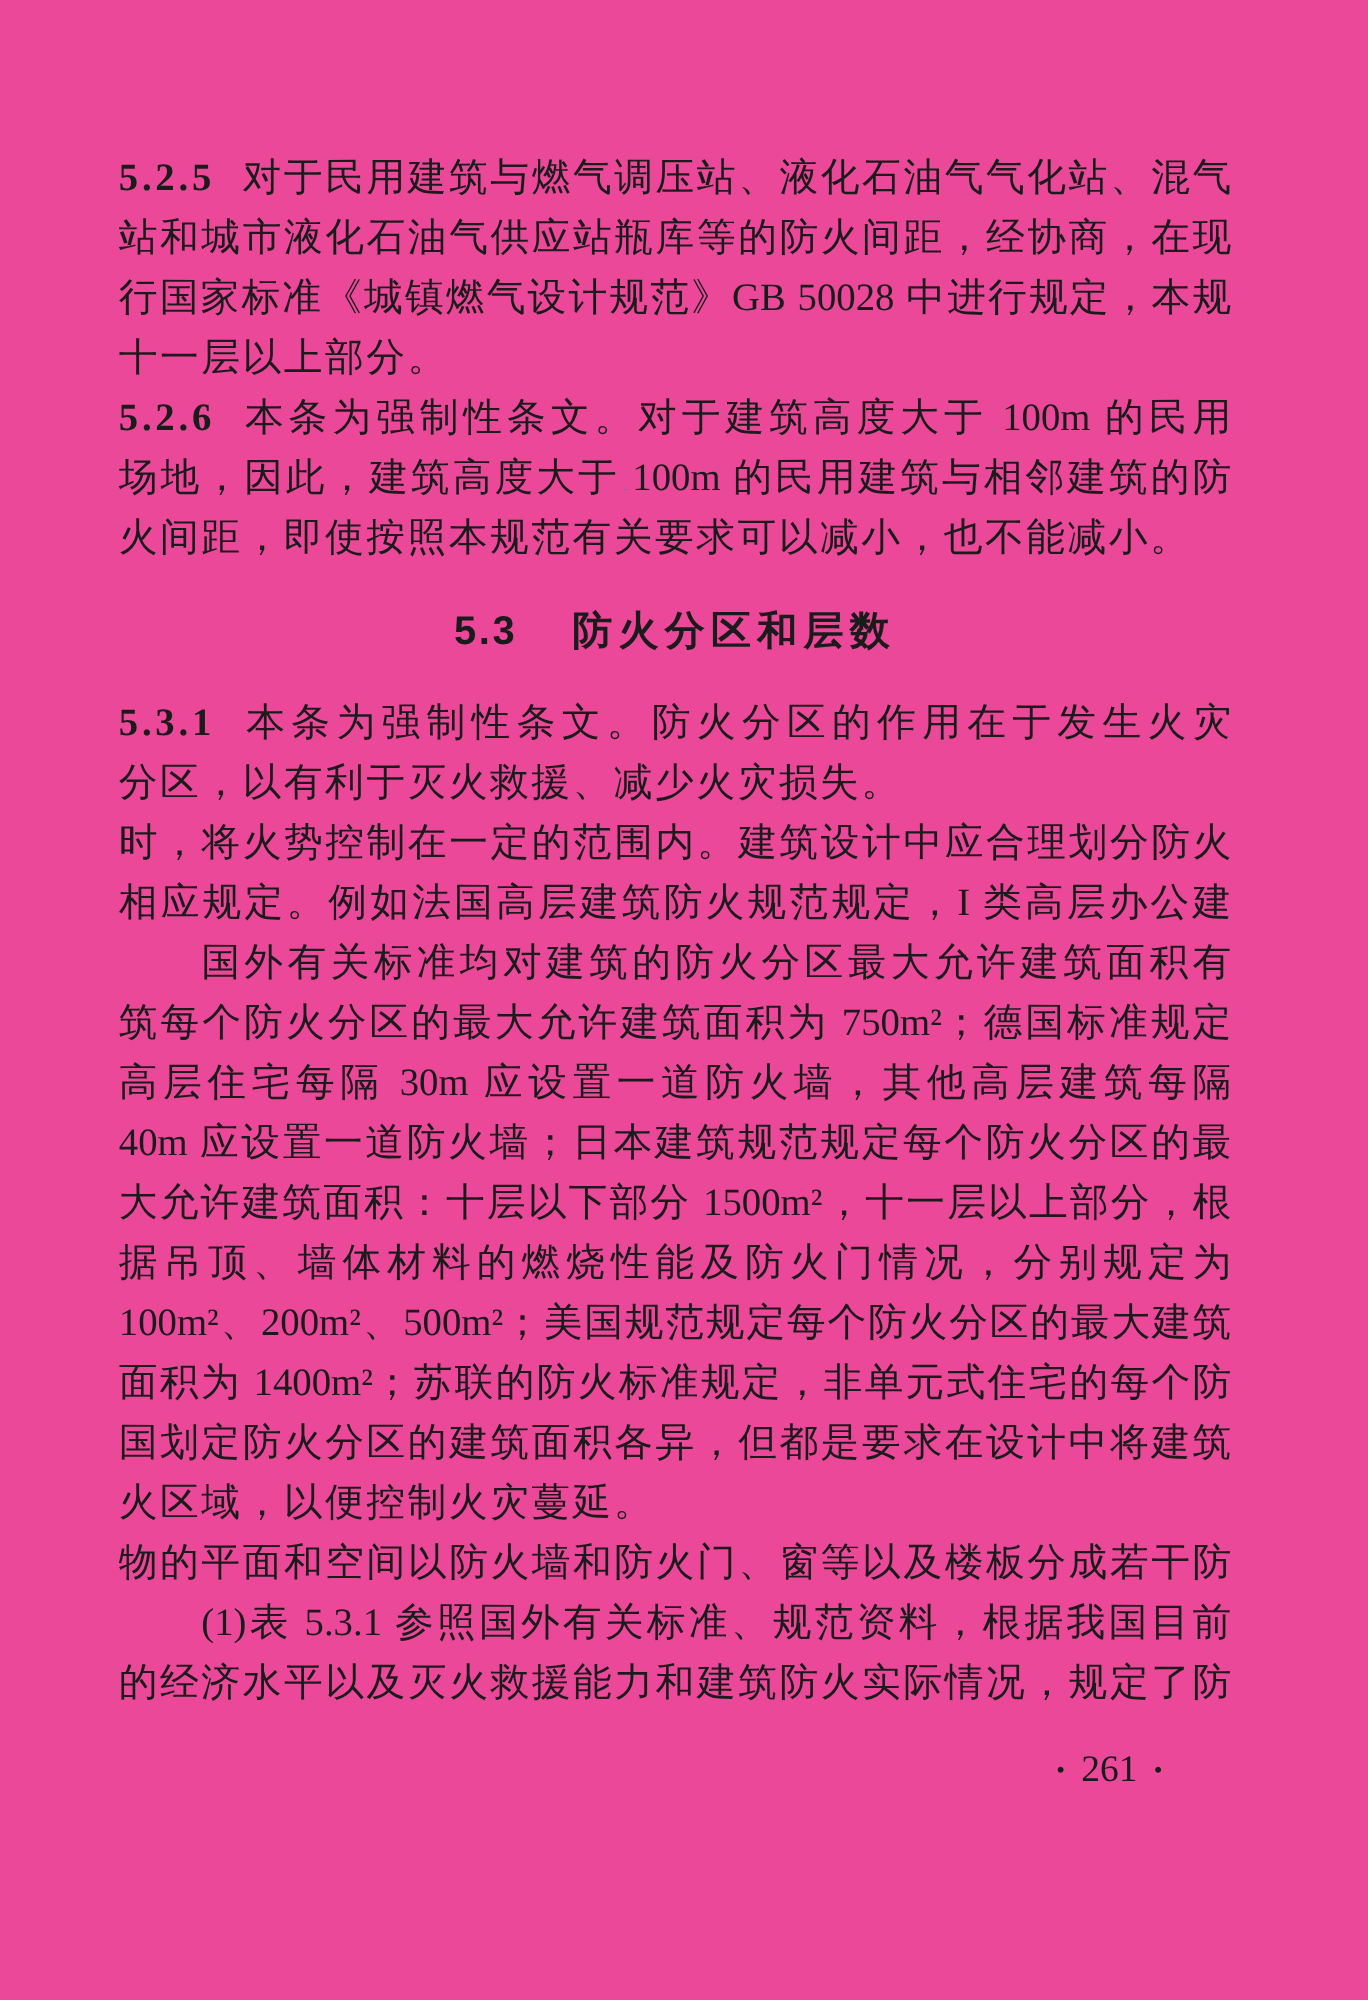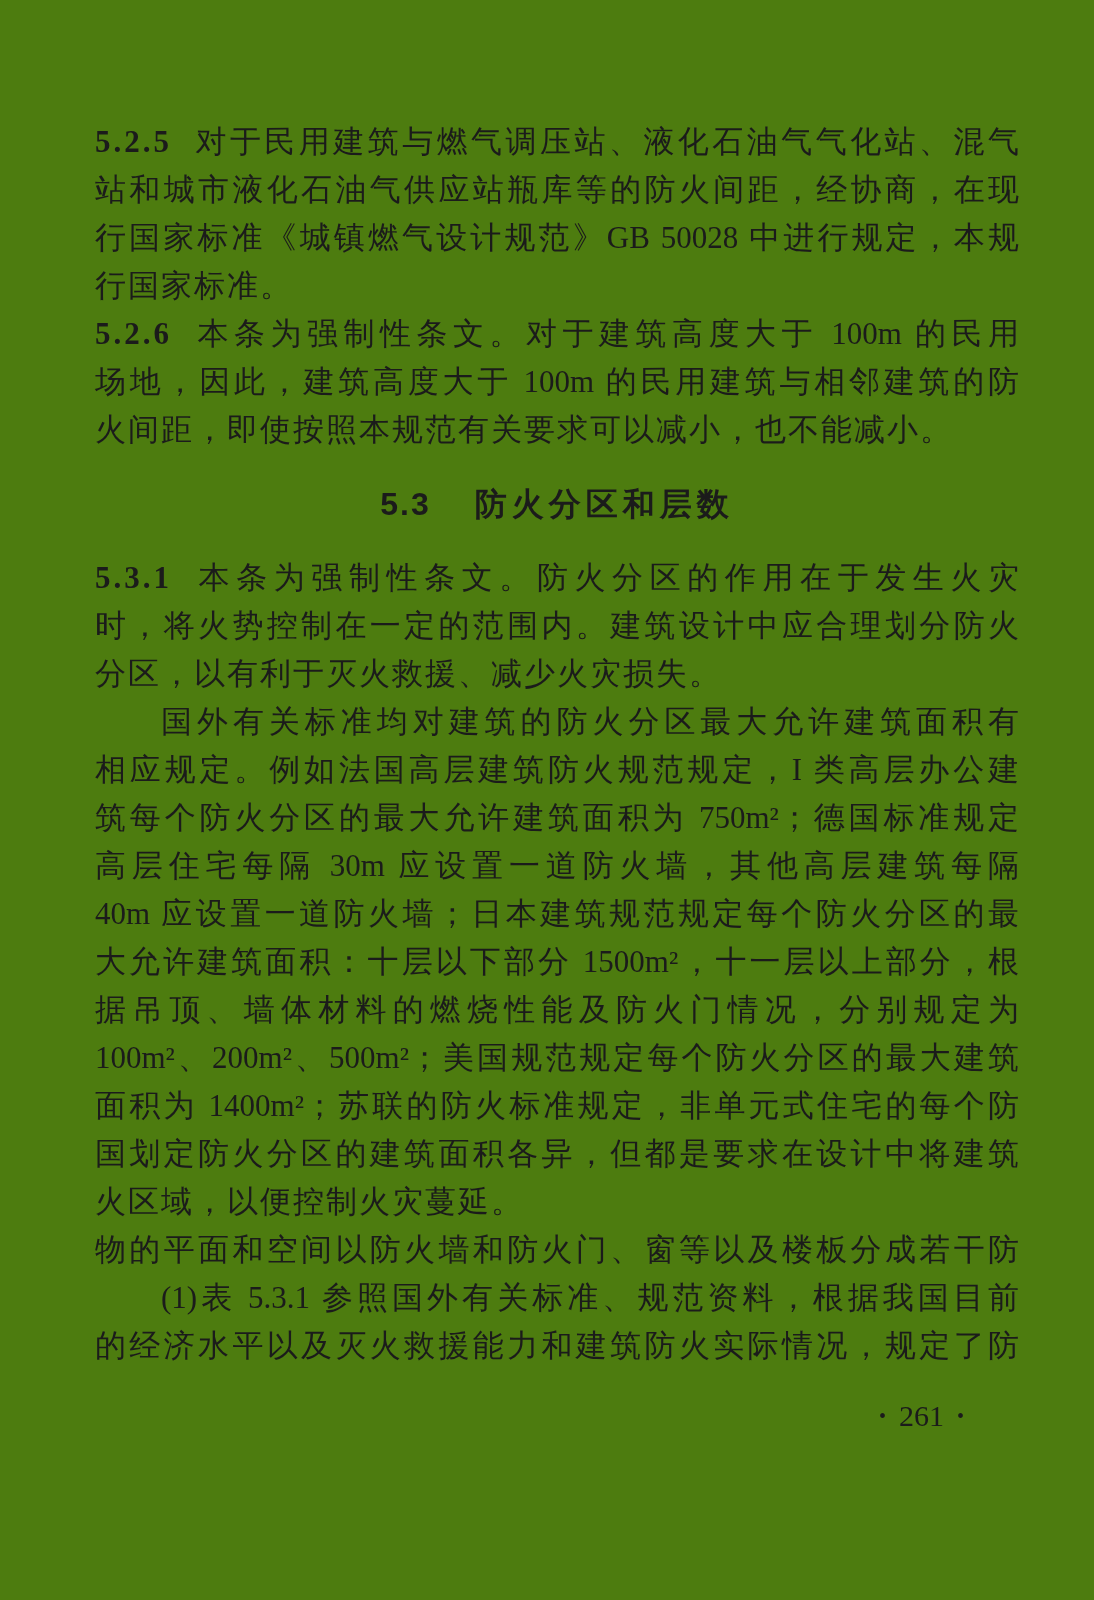--- a/index.html
+++ b/index.html
@@ -2,23 +2,23 @@
 <html><head>
 <meta charset="utf-8">
 <style>
   html, body { margin: 0; padding: 0; background: #ffffff; }
 
   .page {
     position: relative;
     width: 1094px;
     height: 1600px;
     box-sizing: border-box;
-    background: #4d7c0f;
+    background: #ec4899;
     color: #1b1b1b;
-    padding: 118px 75px 0 95px;
+    padding: 118px 109px 0 95px;
     font-family: "Liberation Serif", "DejaVu Serif", serif;
     font-size: 31px;
     line-height: 48px;
     overflow: hidden;
   }
 
   .line {
     text-align: justify;
     text-align-last: justify;
   }
@@ -60,42 +60,42 @@
 </style>
 </head>
 <body>
 
 <div class="page">
 
   <section>
     <div class="line"><span class="num">5.2.5</span><span>对于民用建筑与燃气调压站、液化石油气气化站、混气</span></div>
     <div class="line">站和城市液化石油气供应站瓶库等的防火间距，经协商，在现</div>
     <div class="line">行国家标准《城镇燃气设计规范》GB 50028 中进行规定，本规</div>
-    <div class="line end">行国家标准。</div>
+    <div class="line end">十一层以上部分。</div>
   </section>
 
   <section>
     <div class="line"><span class="num">5.2.6</span><span>本条为强制性条文。对于建筑高度大于 100m 的民用</span></div>
     <div class="line">场地，因此，建筑高度大于 100m 的民用建筑与相邻建筑的防</div>
     <div class="line end">火间距，即使按照本规范有关要求可以减小，也不能减小。</div>
   </section>
 
   <div class="heading">
     <span class="sec-num">5.3</span><span class="sec-title">防火分区和层数</span>
   </div>
 
   <section>
     <div class="line"><span class="num">5.3.1</span><span>本条为强制性条文。防火分区的作用在于发生火灾</span></div>
+    <div class="line end">分区，以有利于灭火救援、减少火灾损失。</div>
     <div class="line">时，将火势控制在一定的范围内。建筑设计中应合理划分防火</div>
-    <div class="line end">分区，以有利于灭火救援、减少火灾损失。</div>
   </section>
 
   <section>
+    <div class="line">相应规定。例如法国高层建筑防火规范规定，I 类高层办公建</div>
     <div class="line ind">国外有关标准均对建筑的防火分区最大允许建筑面积有</div>
-    <div class="line">相应规定。例如法国高层建筑防火规范规定，I 类高层办公建</div>
     <div class="line">筑每个防火分区的最大允许建筑面积为 750m²；德国标准规定</div>
     <div class="line">高层住宅每隔 30m 应设置一道防火墙，其他高层建筑每隔</div>
     <div class="line">40m 应设置一道防火墙；日本建筑规范规定每个防火分区的最</div>
     <div class="line">大允许建筑面积：十层以下部分 1500m²，十一层以上部分，根</div>
     <div class="line">据吊顶、墙体材料的燃烧性能及防火门情况，分别规定为</div>
     <div class="line">100m²、200m²、500m²；美国规范规定每个防火分区的最大建筑</div>
     <div class="line">面积为 1400m²；苏联的防火标准规定，非单元式住宅的每个防</div>
     <div class="line">国划定防火分区的建筑面积各异，但都是要求在设计中将建筑</div>
     <div class="line end">火区域，以便控制火灾蔓延。</div>
     <div class="line">物的平面和空间以防火墙和防火门、窗等以及楼板分成若干防</div>

